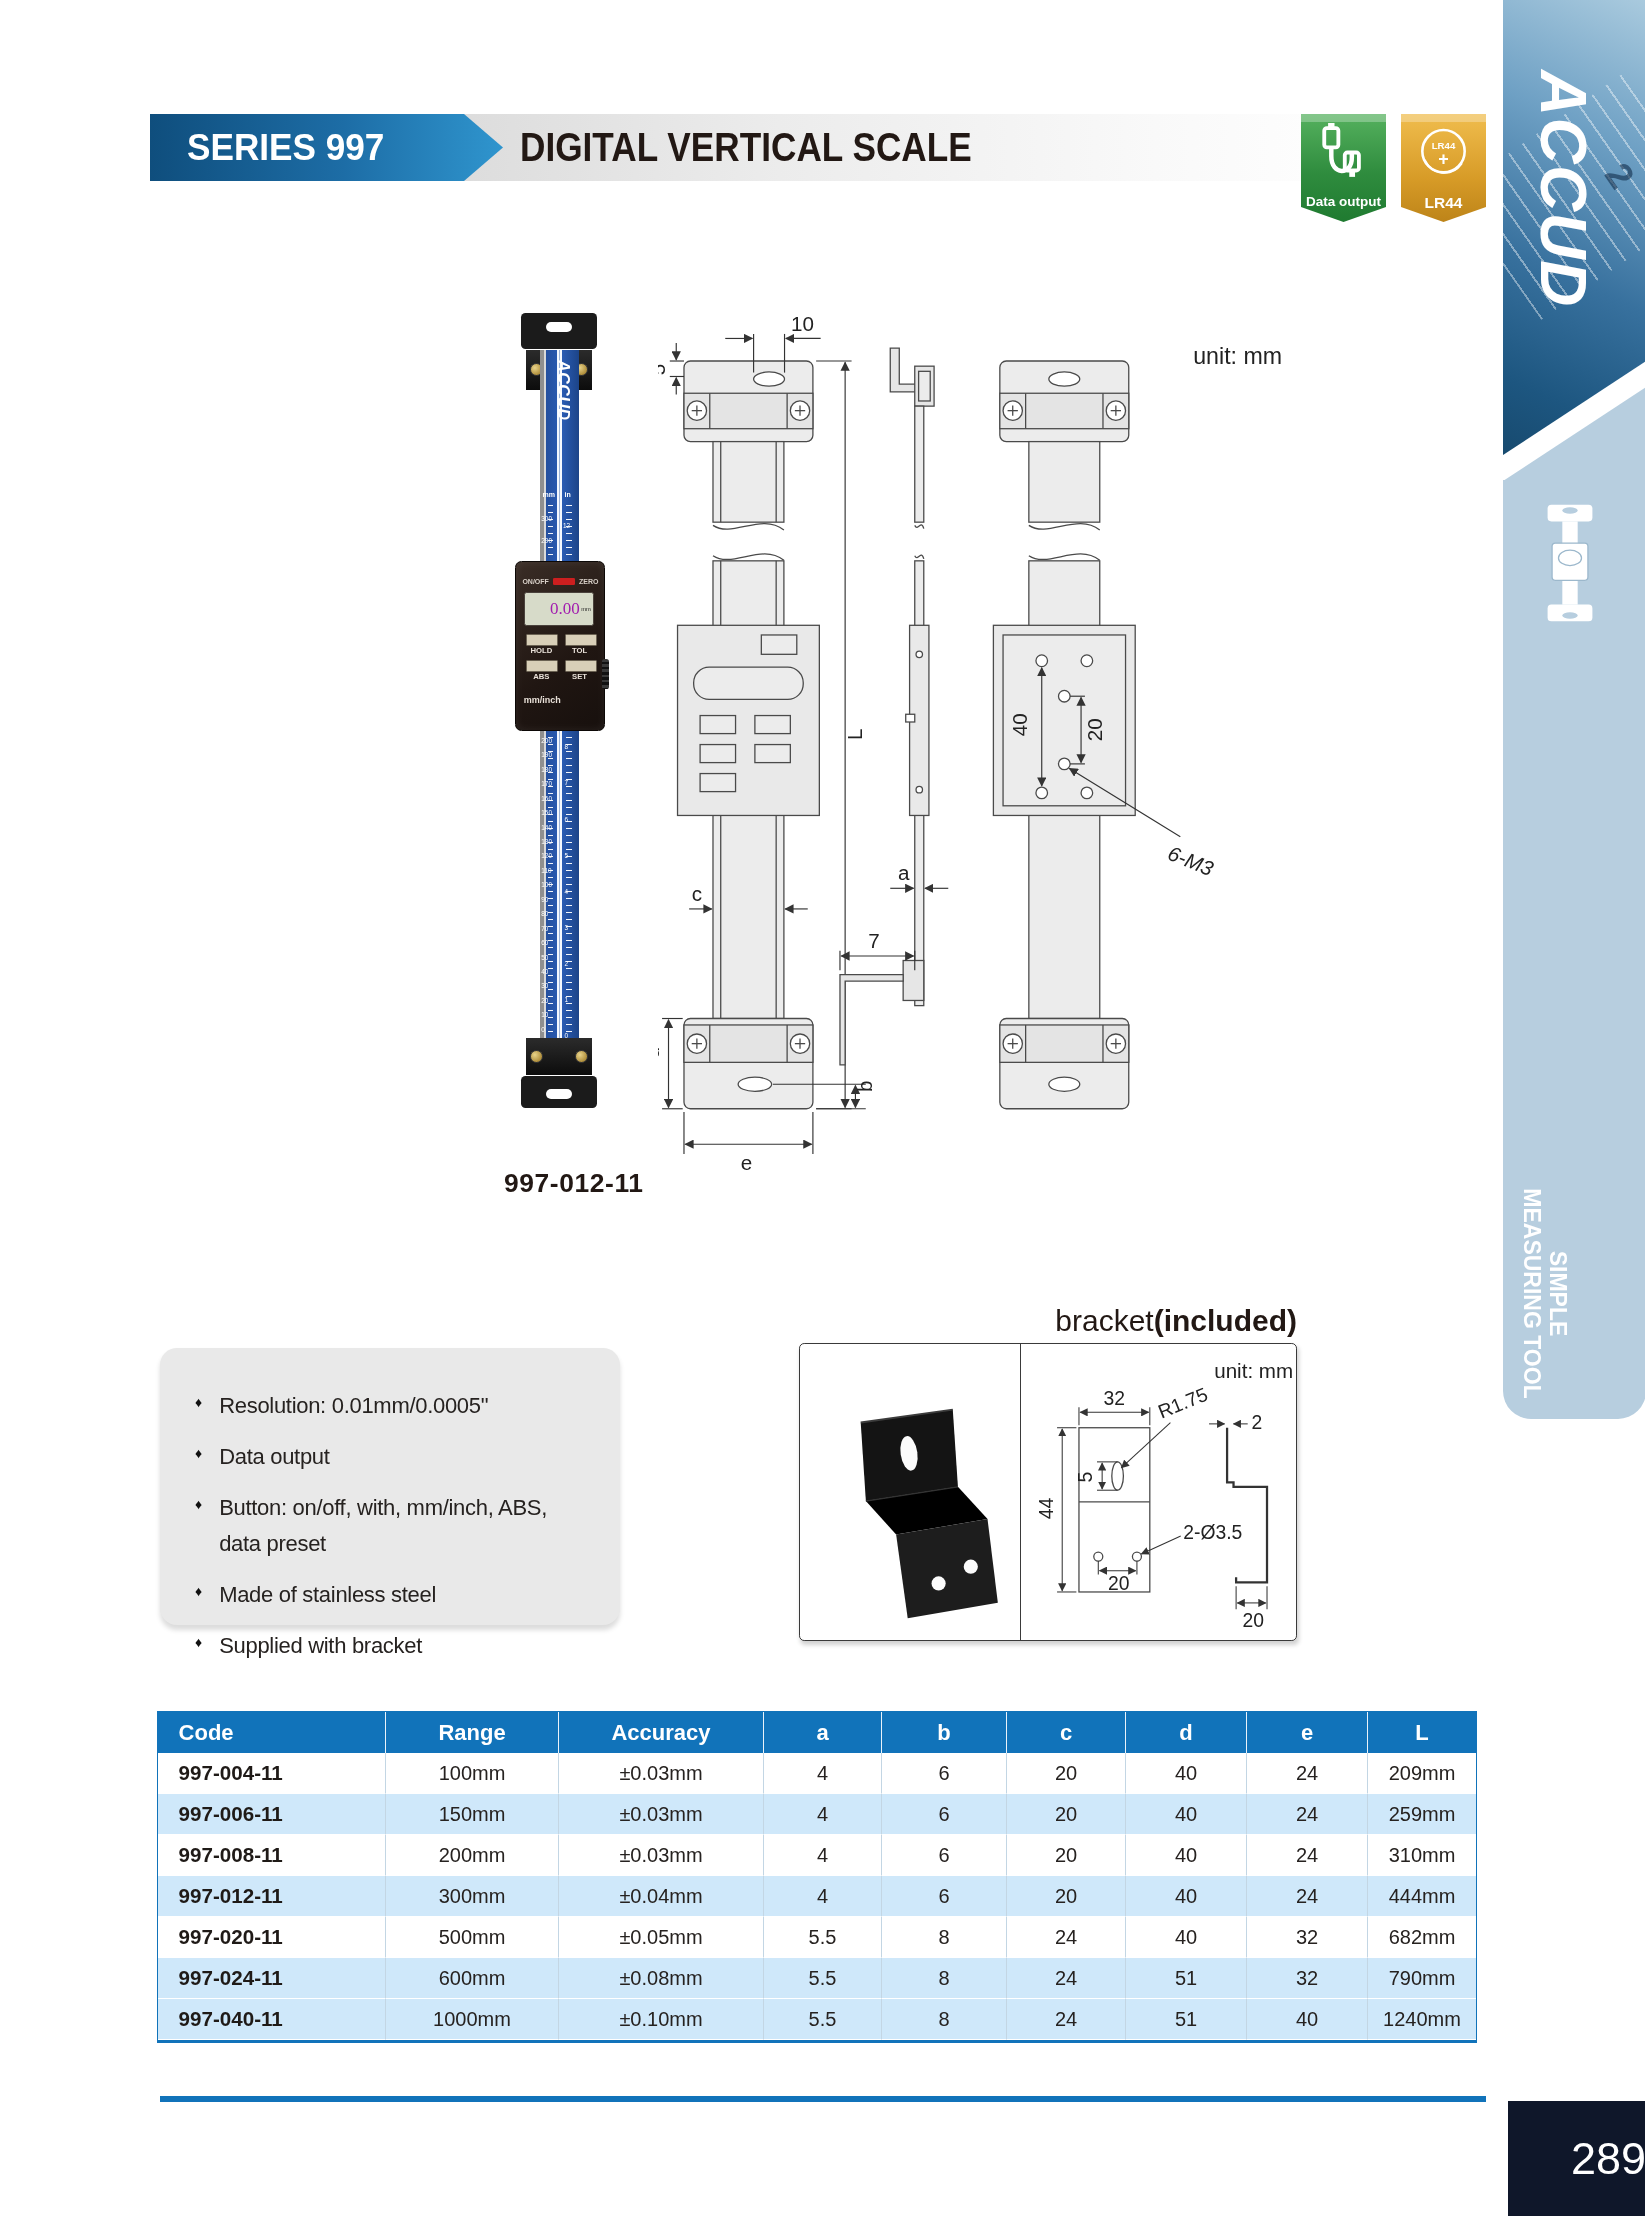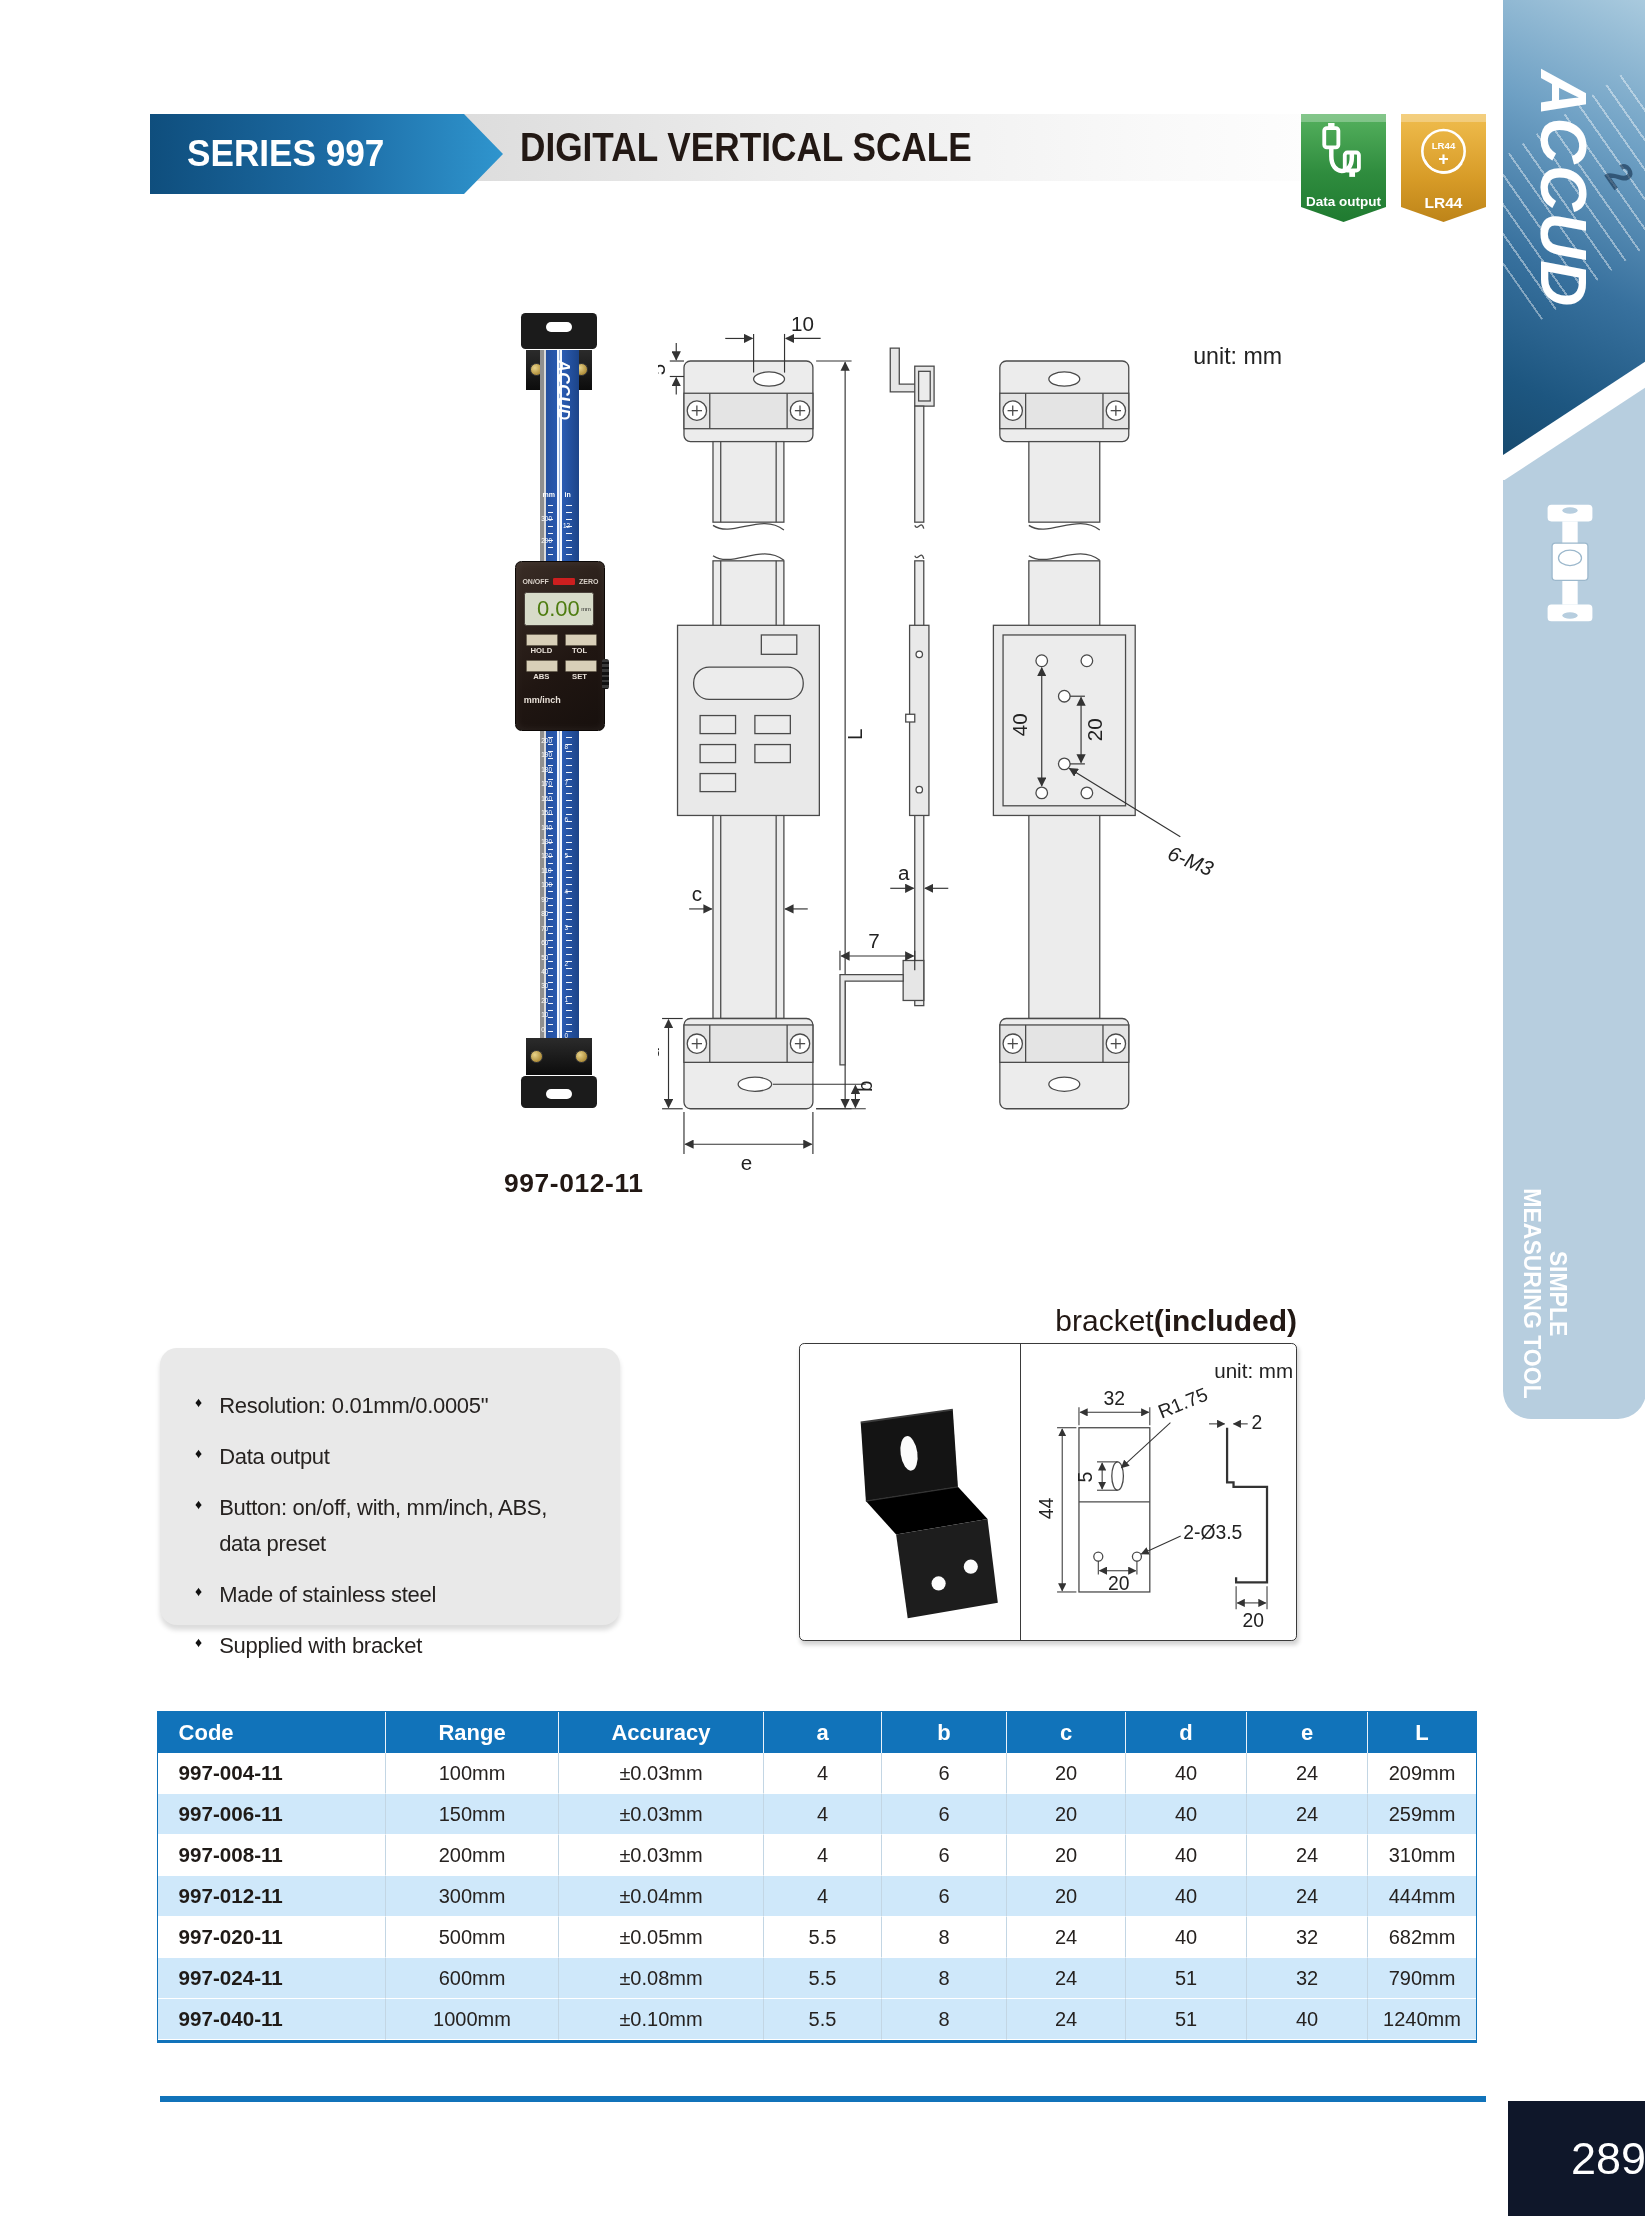--- a/index.html
+++ b/index.html
@@ -3,21 +3,21 @@
 <meta charset="utf-8">
 <style>
   html,body{margin:0;padding:0;background:#ffffff;}
   #page{position:relative;width:1645px;height:2216px;background:#fff;overflow:hidden;
         font-family:"Liberation Sans", sans-serif;color:#262220;}
   .abs{position:absolute;}
 
   
   .hdr-gray{left:451px;top:114px;width:938px;height:67px;
     background:linear-gradient(90deg,#dcdcdc,#ececec 35%,#f9f9f9 75%,#ffffff);}
-  .hdr-arrow{left:150px;top:114px;width:353px;height:80px;
+  .hdr-arrow{left:150px;top:114px;width:353px;height:67px;
     clip-path:polygon(0 0, calc(100% - 39px) 0, 100% 50%, calc(100% - 39px) 100%, 0 100%);
     background:linear-gradient(90deg,#0f4e7d,#1d6da6 55%,#2f95ce);
     display:flex;align-items:center;padding-left:37px;box-sizing:border-box;}
   .hdr-series{font-size:37px;font-weight:bold;color:#fff;transform:scaleX(.95);transform-origin:left;white-space:nowrap;}
   .hdr-title{left:520px;top:114px;height:67px;display:flex;align-items:center;
     font-size:40px;font-weight:bold;color:#221814;transform:scaleX(.88);transform-origin:left;white-space:nowrap;letter-spacing:0px;}
 
   
   .badge{width:85px;height:108px;clip-path:polygon(0 0,100% 0,100% 86%,50% 100%,0 86%);}
   .badge::before{content:'';position:absolute;left:0;top:0;right:0;height:8.4px;background:rgba(255,255,255,.28);}
@@ -57,21 +57,21 @@
   .scale-head{position:absolute;color:#fff;font-size:7px;font-weight:bold;}
   .scale-num{position:absolute;color:#fff;font-size:6.4px;}
   .disp{left:515px;top:561px;width:90px;height:170px;border-radius:6.4px;
     background:linear-gradient(145deg,#3a2d26,#201612 60%,#17100d);border:1.3px solid #0c0806;box-sizing:border-box;
     box-shadow:inset 0 0 9px rgba(255,255,255,.08);}
   .disp-row1{position:absolute;left:6.4px;top:15.5px;width:76px;display:flex;align-items:center;justify-content:space-between;
     color:#d8d0c8;font-size:7px;font-weight:bold;}
   .led{width:22px;height:7px;background:#cc1f1f;border-radius:1.3px;}
   .lcd{position:absolute;left:8.4px;top:30px;width:70px;height:34px;background:#d7dbc9;border:1.9px solid #4a423c;
     border-radius:2.6px;box-sizing:border-box;display:flex;align-items:center;justify-content:flex-end;padding-right:2.6px;}
-  .lcd-val{font-family:Liberation Sans, sans-serif;font-size:22px;color:#4d7c0f;}
+  .lcd-val{font-family:Liberation Serif, serif;font-size:17px;color:#a21caf;}
   .lcd-unit{font-size:5.8px;color:#1d1d1d;margin-left:1.3px;}
   .key{position:absolute;width:30px;height:9.7px;background:#d8cfb8;border-radius:1.3px;border:0.6px solid #6b6253;}
   .key-label{position:absolute;width:39px;text-align:center;color:#e8e0d8;font-size:7.7px;font-weight:bold;}
   .mm-inch{position:absolute;left:7.7px;top:133px;color:#e8e0d8;font-size:9px;font-weight:bold;}
   .wheel{position:absolute;right:-4.5px;top:97px;width:7px;height:30px;border-radius:2.6px;
     background:repeating-linear-gradient(180deg,#3a3a3a 0 2.6px,#111 2.6px 5.2px);}
   .model-label{left:504px;top:1168px;font-size:26.4px;font-weight:bold;color:#221814;letter-spacing:0.6px;}
 
   
   .featbox{left:160px;top:1348px;width:460px;height:277px;background:#e9e9e9;border-radius:17px;

